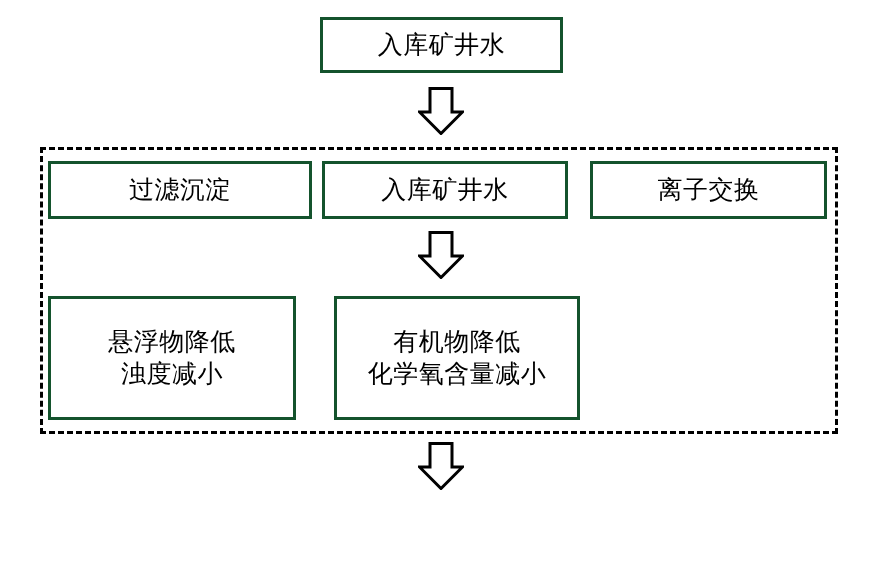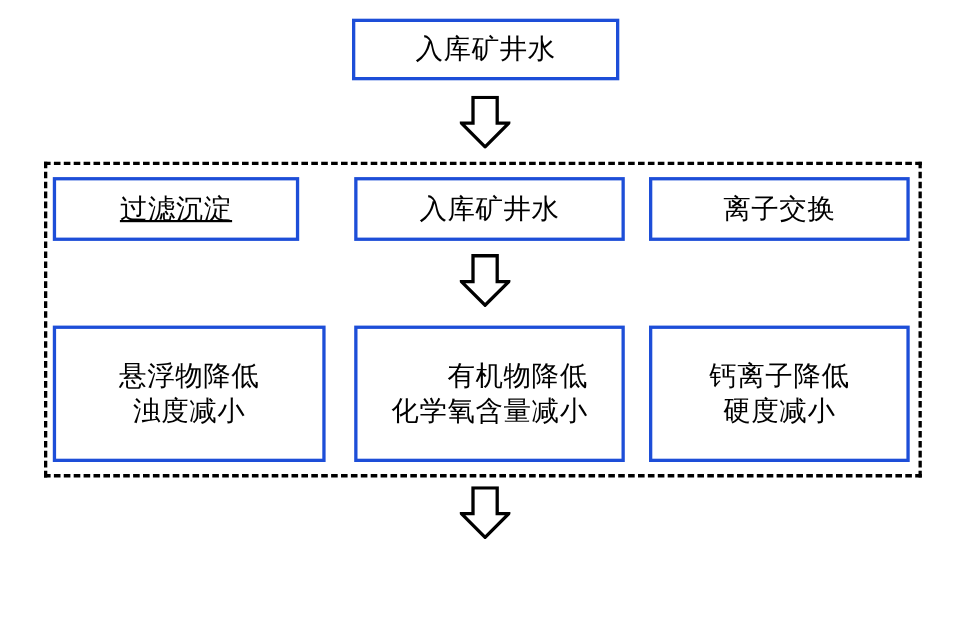--- a/index.html
+++ b/index.html
@@ -15,21 +15,21 @@
   #canvas {
     position: relative;
     width: 877px;
     height: 584px;
     background: #ffffff;
     overflow: hidden;
   }
   .node {
     position: absolute;
     box-sizing: border-box;
-    border: 3px solid #1d4ed8;
+    border: 3px solid #14532d;
     background: #ffffff;
     display: flex;
     align-items: center;
     justify-content: center;
     text-align: center;
     line-height: 1.28;
     letter-spacing: 0.5px;
   }
   .node .label {
     display: block;
@@ -60,31 +60,32 @@
     box-sizing: border-box;
     border: 3px dashed #000000;
     background: transparent;
   }
   
   .process-node {
     top: 161px;
     height: 58px;
     font-size: 25px;
   }
-  #node-process-0 { left: 48px;  width: 224px; text-decoration: underline; }
+  #node-process-0 { left: 48px;  width: 264px; }
   #node-process-1 { left: 322px; width: 246px; }
   #node-process-2 { left: 590px; width: 237px; }
   
   .effect-node {
     top: 296px;
     height: 124px;
     font-size: 25px;
+    font-family: Liberation Serif, serif;
   }
   #node-effect-0 { left: 48px;  width: 248px; }
-  #node-effect-1 { left: 322px; width: 246px; text-align: right; }
+  #node-effect-1 { left: 334px; width: 246px; }
   #node-effect-2 { left: 590px; width: 237px; }
   
   .arrow {
     position: absolute;
     width: 46px;
     height: 48px;
   }
   .arrow svg { display: block; width: 100%; height: 100%; }
   #arrow-top    { left: 418px; top: 87px; }
   #arrow-middle { left: 418px; top: 231px; }
@@ -128,24 +129,20 @@
   <div class="node effect-node" id="node-effect-0">
     <span class="label">悬浮物降低
 浊度减小</span>
   </div>
 
   <div class="node effect-node" id="node-effect-1">
     <span class="label">有机物降低
 化学氧含量减小</span>
   </div>
 
-  <div class="node effect-node" id="node-effect-2">
-    <span class="label">钙离子降低
-硬度减小</span>
-  </div>
 
   <div class="arrow" id="arrow-bottom">
     <svg viewBox="0 0 46 48" xmlns="http://www.w3.org/2000/svg">
       <polygon points="12,1.5 34,1.5 34,25 44.5,25 23,46.5 1.5,25 12,25" fill="#ffffff" stroke="#000000" stroke-width="3" stroke-linejoin="miter"></polygon>
     </svg>
   </div>
 
 
 </div>
 

